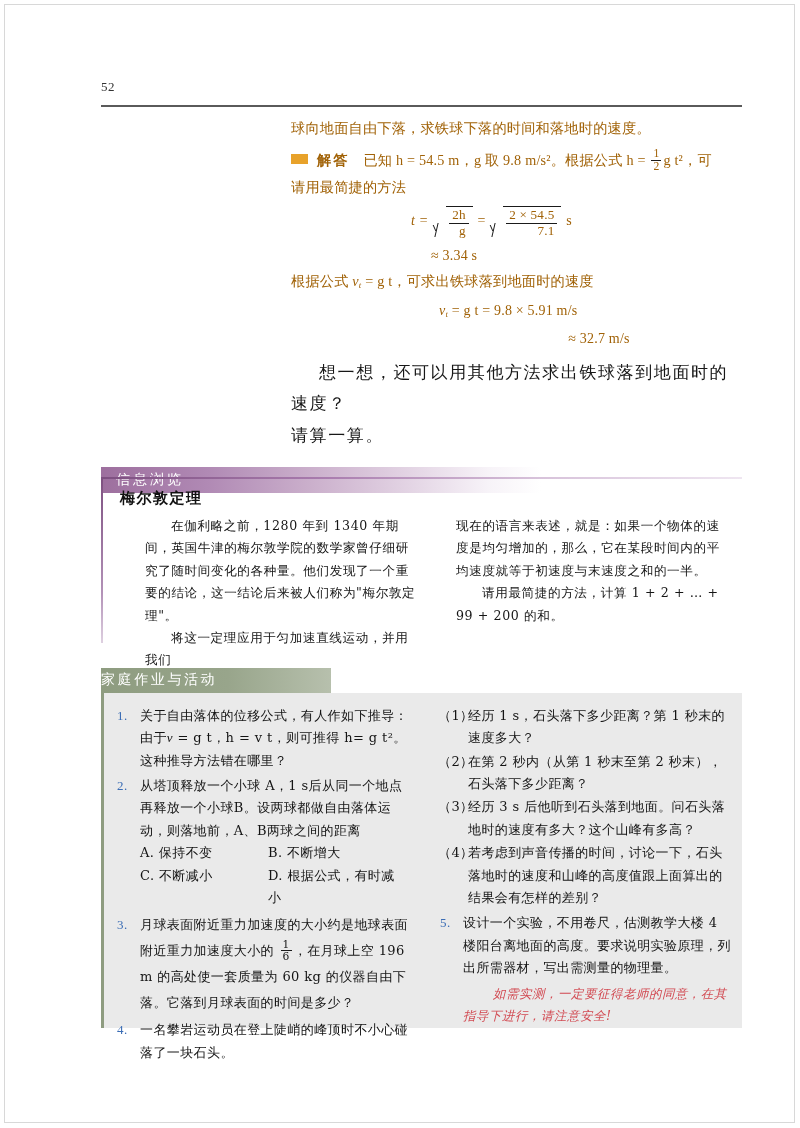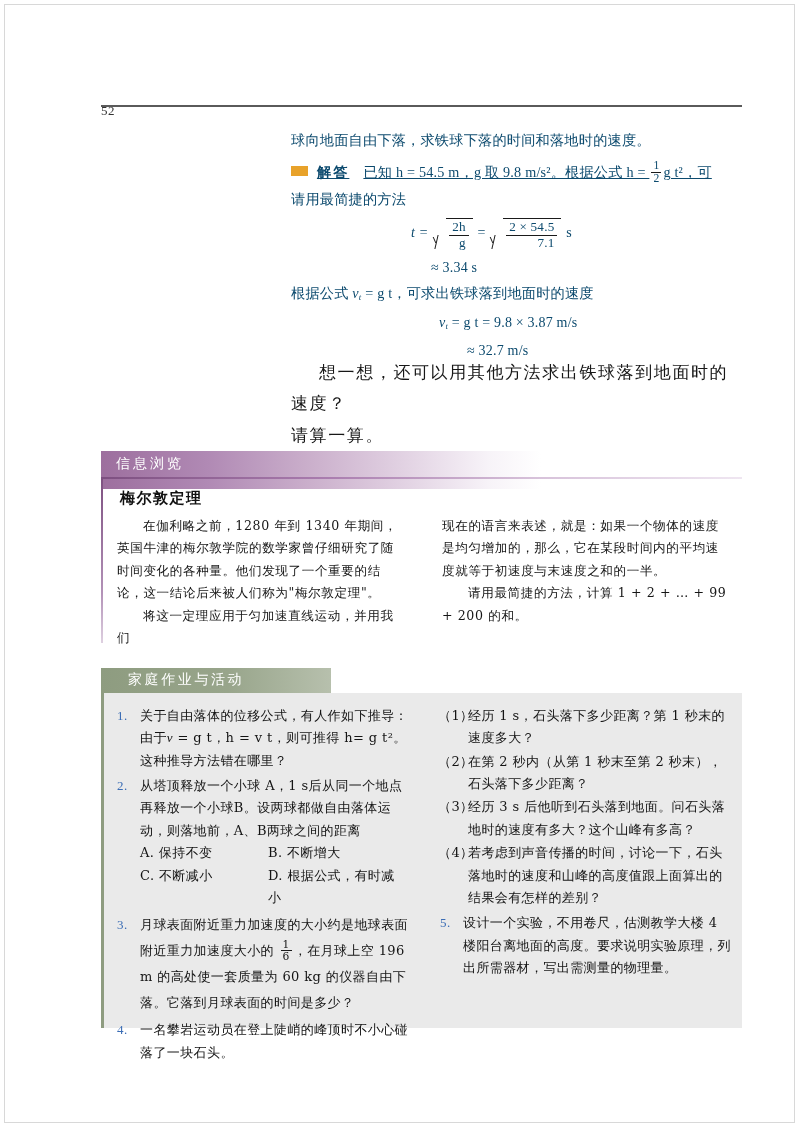--- a/index.html
+++ b/index.html
@@ -37,46 +37,45 @@
 
   
   .folio {
     position: absolute;
     left: 96px;
     top: 74px;
     font-family: "Liberation Serif", serif;
     font-size: 13px;
     color: #333;
     letter-spacing: .5px;
-    margin-top: 24px;
   }
   .header-rule {
     position: absolute;
     left: 96px;
     top: 100px;
     width: 641px;
     height: 2px;
     background: #5a5a5a;
   }
 
   
   .body-block {
     position: absolute;
     left: 286px;
-    top: 124px;
+    top: 112px;
     width: 440px;
     font-family: "Liberation Serif", "DejaVu Serif", serif;
     font-size: 14.2px;
     line-height: 1.62;
-    color: #0c4a6e;
+    color: #a16207;
     letter-spacing: .2px;
   }
   .para { margin: 0 0 7px 0; }
 
-  .solve-line { margin: 9px 0 2px 0; display: block; text-decoration: underline; }
+  .solve-line { margin: 9px 0 2px 0; display: block; }
   .marker {
     display: inline-block;
     width: 17px; height: 10px;
     background: #e8a22a;
     vertical-align: 1px;
     margin-right: 9px;
   }
   .solve-label { font-weight: bold; letter-spacing: 2px; }
   .spacer-sm { display: inline-block; width: 14px; }
 
@@ -100,21 +99,21 @@
 
   
   .eq {
     text-align: left;
     margin: 6px 0 2px 0;
     font-size: 14px;
   }
   .eq-center-1 { padding-left: 120px; }
   .eq-center-2 { padding-left: 140px; }
   .eq-center-3 { padding-left: 148px; }
-  .eq-center-4 { padding-left: 176px; }
+  .eq-center-4 { padding-left: 176px; text-align: center; }
 
   
   .radical {
     display: inline-block;
     vertical-align: middle;
     position: relative;
     padding-left: 13px;
     margin: 0 1px;
   }
   .radical::before {
@@ -164,23 +163,23 @@
     color: #171717;
     letter-spacing: 1.6px;
   }
   .think-block p { margin: 0; }
   .think-indent { text-indent: 28px; }
 
   
   .sec-info-bar {
     position: absolute;
     left: 96px;
-    top: 446px;
+    top: 462px;
     width: 440px;
-    height: 38px;
+    height: 26px;
     background: linear-gradient(to right, #9d6f9e 0%, #b089b4 24%, #cbb0cc 48%, #e3d4e4 70%, #f7f3f8 88%, #ffffff 100%);
   }
   .sec-info-bar .sec-title {
     position: absolute;
     left: 15px;
     top: 4px;
     color: #ffffff;
     font-size: 14px;
     letter-spacing: 3px;
     font-family: "DejaVu Serif", "Liberation Serif", serif;
@@ -212,20 +211,21 @@
     font-family: "DejaVu Serif", "Liberation Serif", serif;
     font-weight: bold;
     font-size: 15px;
     letter-spacing: 1.5px;
     margin: 0 0 7px 3px;
     color: #111;
   }
   .info-cols {
     display: flex;
     gap: 38px;
+    margin-left: 28px;
   }
   .info-col {
     width: 288px;
     font-family: "DejaVu Serif", "Liberation Serif", serif;
     font-size: 12.6px;
     line-height: 1.78;
     letter-spacing: .6px;
     color: #151515;
   }
   .info-col p { margin: 0; }
@@ -235,21 +235,21 @@
   .sec-hw-bar {
     position: absolute;
     left: 96px;
     top: 663px;
     width: 230px;
     height: 25px;
     background: linear-gradient(to right, #8e9c80 0%, #98a58b 55%, #b7c0ad 100%);
   }
   .sec-hw-bar .sec-title {
     position: absolute;
-    left: 27px;
+    left: 0;
     top: 3px;
     color: #ffffff;
     font-size: 14px;
     letter-spacing: 2.6px;
     font-family: Liberation Mono, monospace;
   }
   .sec-hw-leftbar {
     position: absolute;
     left: 96px;
     top: 663px;
@@ -356,21 +356,21 @@
       <span class="radical"><span class="rad-body"><span class="rfrac"><span class="num">2h</span><span class="den">g</span></span></span></span>
       <span>=</span>
       <span class="radical"><span class="rad-body"><span class="rfrac"><span class="num">2 × 54.5</span><span class="den">7.1</span></span></span></span>
       <span class="unit">s</span>
     </div>
 
     <div class="eq eq-center-2">≈ 3.34 s</div>
 
     <p class="para"><span>根据公式 </span><i class="var">v</i><sub class="sb">t</sub><span> = g t，可求出铁球落到地面时的速度</span></p>
 
-    <div class="eq eq-center-3"><i class="var">v</i><sub class="sb">t</sub><span> = g t = 9.8 × 3.87 m/s</span></div>
+    <div class="eq eq-center-3"><i class="var">v</i><sub class="sb">t</sub><span> = g t = 9.8 × 5.91 m/s</span></div>
 
     <div class="eq eq-center-4">≈ 32.7 m/s</div>
   </div>
 
   <div class="think-block">
     <p class="think-indent">想一想，还可以用其他方法求出铁球落到地面时的速度？</p>
     <p>请算一算。</p>
   </div>
 
   <div class="sec-info-bar">
@@ -444,20 +444,24 @@
               <span class="snum">（3）</span><span>经历 3 s 后他听到石头落到地面。问石头落地时的速度有多大？这个山峰有多高？</span>
             </li>
             <li>
               <span class="snum">（4）</span><span>若考虑到声音传播的时间，讨论一下，石头落地时的速度和山峰的高度值跟上面算出的结果会有怎样的差别？</span>
             </li>
           </ul>
         </li>
 
         <li>
           <span class="num">5.</span><span>设计一个实验，不用卷尺，估测教学大楼 4 楼阳台离地面的高度。要求说明实验原理，列出所需器材，写出需测量的物理量。</span>
+          <div class="red-note">
+            <p class="ind2">如需实测，一定要征得老师的同意，在其</p>
+            <p>指导下进行，请注意安全!</p>
+          </div>
         </li>
       </ol>
     </div>
 
   </div>
 
  </div>
 </div>
 
 </body></html>

